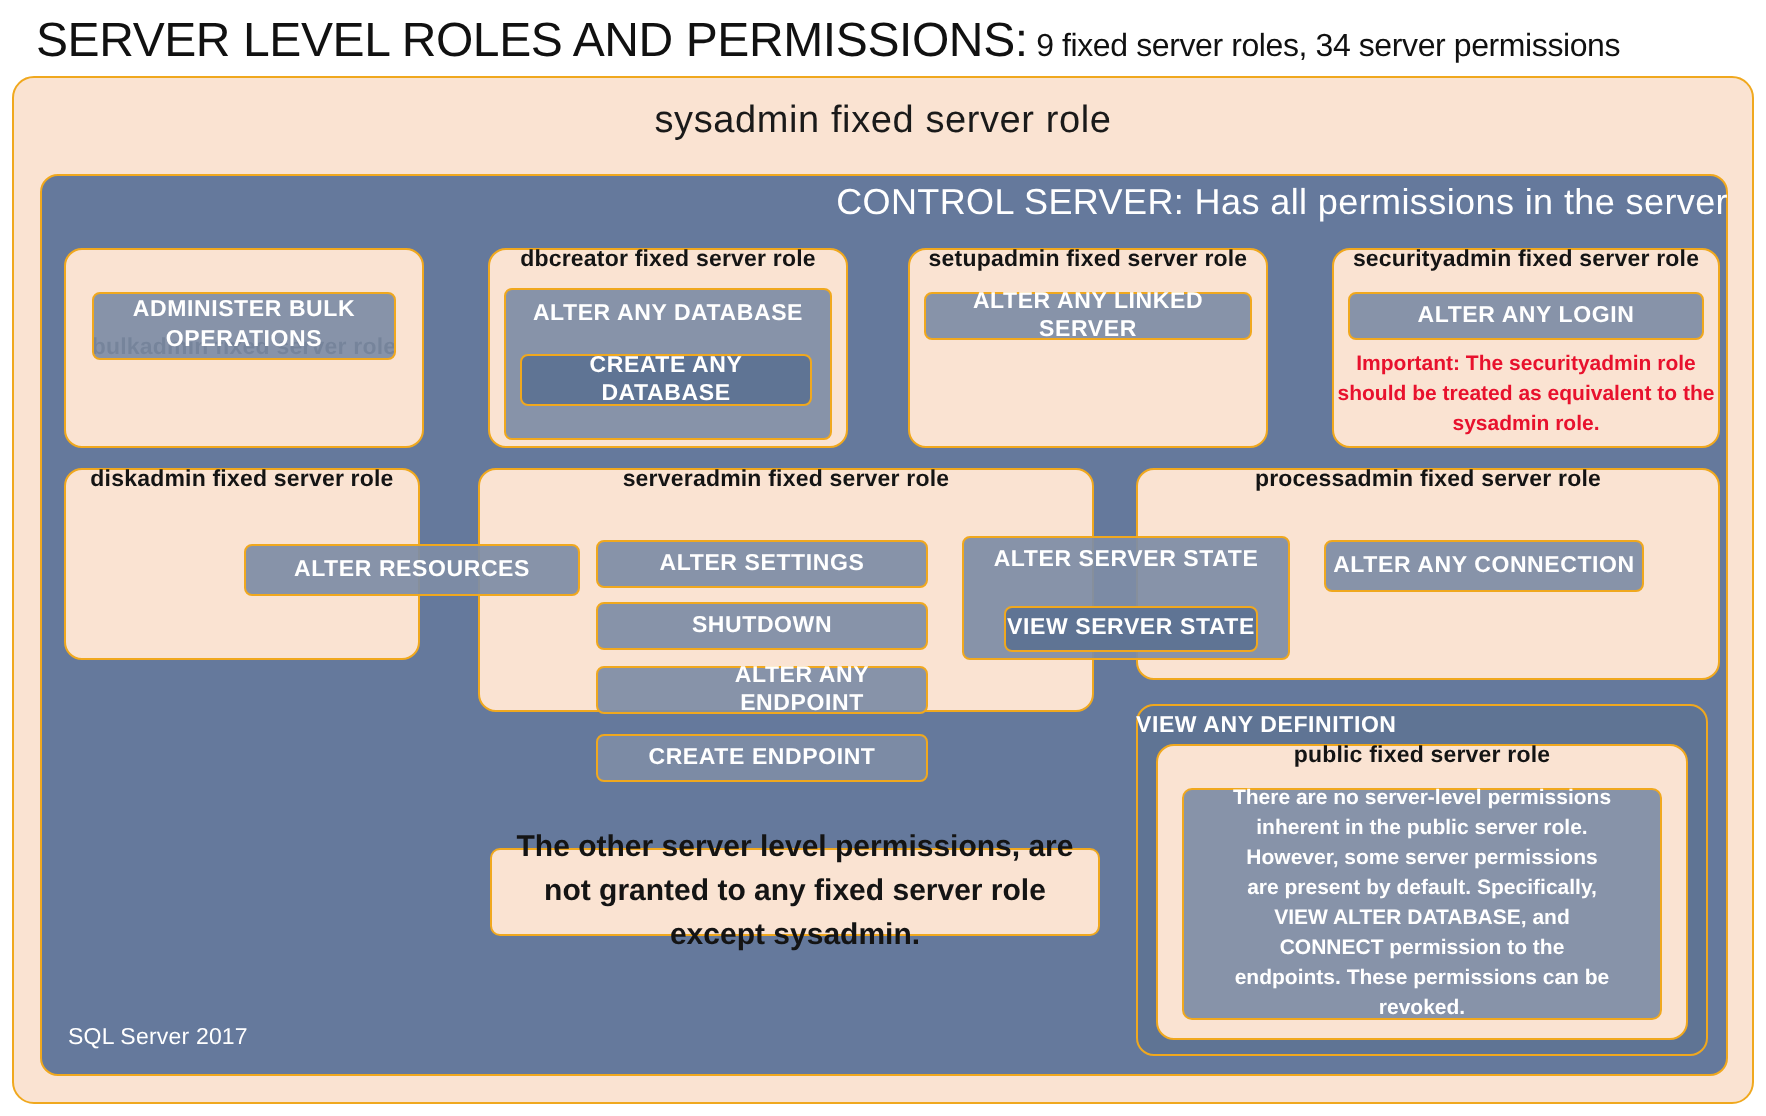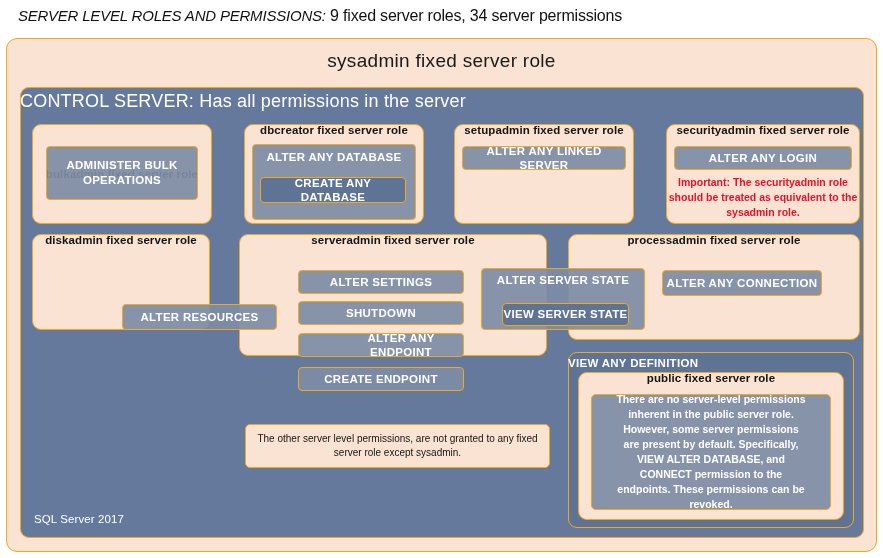--- a/index.html
+++ b/index.html
@@ -9,38 +9,38 @@
     font-family:"Liberation Sans", sans-serif;
     overflow:hidden;
     position:relative;
   }
   
   #header{
     position:absolute;left:18px;top:7px;width:850px;height:26px;
     white-space:nowrap;
     color:#111111;
   }
-  #header .h-strong{font-size:15px;letter-spacing:-0.2px;font-style:italic;}
+  #header .h-strong{font-size:24px;letter-spacing:-0.2px;}
   #header .h-rest{font-size:16px;letter-spacing:-0.2px;margin-top:40px;}
 
   
   .frame{position:absolute;box-sizing:border-box;border:1.5px solid #F0A81E;border-radius:10px;}
   .peach{background:#FAE3D2;}
   .steel{background:#65799C;}
 
   
   #sysadmin-frame{left:6px;top:38px;width:871px;height:514px;border-radius:11px;}
   #sysadmin-title{
     position:absolute;left:0;top:50px;width:883px;text-align:center;
     font-size:19px;color:#1a1a1a;letter-spacing:.3px;
   }
   
   #control-frame{left:20px;top:87px;width:844px;height:451px;border-radius:9px;}
   #control-title{
-    position:absolute;left:20px;top:91px;width:844px;text-align:left;
+    position:absolute;left:20px;top:91px;width:844px;text-align:right;
     font-size:18px;color:#ffffff;letter-spacing:.2px;
   }
   #sqlver{
     position:absolute;left:34px;top:513px;font-size:11.5px;color:#ffffff;
     letter-spacing:.1px;
   }
 
   
   .role{position:absolute;box-sizing:border-box;background:#FAE3D2;
         border:1.5px solid #F0A81E;border-radius:9px;}
@@ -59,21 +59,21 @@
     line-height:1.25;
   }
   .perm.dark{background:#5F7494;}
   .perm.two-line{line-height:1.3;}
 
   
   .note{
     position:absolute;box-sizing:border-box;background:#FAE3D2;
     border:1.5px solid #F0A81E;border-radius:5px;
     display:flex;align-items:center;justify-content:center;text-align:center;
-    font-size:10px;font-weight:normal;color:#141414;line-height:1.45;
+    font-size:15px;font-weight:bold;color:#141414;line-height:1.45;
   }
   .warn{
     position:absolute;text-align:center;color:#E8112D;
     font-size:10.5px;font-weight:bold;line-height:1.45;
   }
 
   
   #vad-frame{left:568px;top:352px;width:286px;height:176px;
              background:#5F7494;border:1.5px solid #F0A81E;border-radius:9px;
              box-sizing:border-box;position:absolute;}
@@ -98,21 +98,21 @@
 
 <div class="frame peach" id="sysadmin-frame"></div>
 <div id="sysadmin-title">sysadmin fixed server role</div>
 
 <div class="frame steel" id="control-frame"></div>
 <div id="control-title">CONTROL SERVER: Has all permissions in the server</div>
 <div id="sqlver">SQL Server 2017</div>
 
 <div class="role" style="left:32px;top:124px;width:180px;height:100px;"></div>
 <div class="role-title" style="left:32px;top:124px;width:180px;margin-top:44px;">bulkadmin fixed server role</div>
-<div class="perm two-line" style="left:46px;top:146px;width:152px;height:54px;">ADMINISTER  BULK OPERATIONS</div>
+<div class="perm two-line" style="left:46px;top:146px;width:152px;height:34px;">ADMINISTER  BULK OPERATIONS</div>
 
 <div class="role" style="left:244px;top:124px;width:180px;height:100px;"></div>
 <div class="role-title" style="left:244px;top:124px;width:180px;">dbcreator fixed server role</div>
 <div class="perm" style="left:252px;top:144px;width:164px;height:76px;align-items:flex-start;padding-top:5px;">ALTER ANY DATABASE</div>
 <div class="perm dark" style="left:260px;top:177px;width:146px;height:26px;">CREATE  ANY DATABASE</div>
 
 <div class="role" style="left:454px;top:124px;width:180px;height:100px;"></div>
 <div class="role-title" style="left:454px;top:124px;width:180px;">setupadmin fixed server role</div>
 <div class="perm" style="left:462px;top:146px;width:164px;height:24px;">ALTER ANY LINKED SERVER</div>
 
@@ -120,21 +120,21 @@
 <div class="role-title" style="left:666px;top:124px;width:194px;">securityadmin fixed server role</div>
 <div class="perm" style="left:674px;top:146px;width:178px;height:24px;">ALTER ANY LOGIN</div>
 <div class="warn" style="left:668px;top:175px;width:190px;">Important:  The securityadmin role should  be treated as equivalent to the sysadmin role.</div>
 
 <div class="role" style="left:32px;top:234px;width:178px;height:96px;"></div>
 <div class="role-title" style="left:32px;top:234px;width:178px;">diskadmin fixed server role</div>
 
 <div class="role" style="left:239px;top:234px;width:308px;height:122px;"></div>
 <div class="role-title" style="left:239px;top:234px;width:308px;">serveradmin fixed server role</div>
 
-<div class="perm" style="left:122px;top:272px;width:155px;height:26px;margin-top:32px;">ALTER RESOURCES</div>
+<div class="perm" style="left:122px;top:272px;width:168px;height:26px;">ALTER RESOURCES</div>
 
 <div class="perm" style="left:298px;top:270px;width:166px;height:24px;">ALTER SETTINGS</div>
 <div class="perm" style="left:298px;top:301px;width:166px;height:24px;">SHUTDOWN</div>
 <div class="perm" style="left:298px;top:333px;width:166px;height:24px;padding-left:40px;">ALTER ANY ENDPOINT</div>
 <div class="perm" style="left:298px;top:367px;width:166px;height:24px;">CREATE  ENDPOINT</div>
 
 <div class="role" style="left:568px;top:234px;width:292px;height:106px;"></div>
 <div class="role-title" style="left:568px;top:234px;width:292px;">processadmin fixed server role</div>
 <div class="perm" style="left:662px;top:270px;width:160px;height:26px;">ALTER ANY CONNECTION</div>
 

